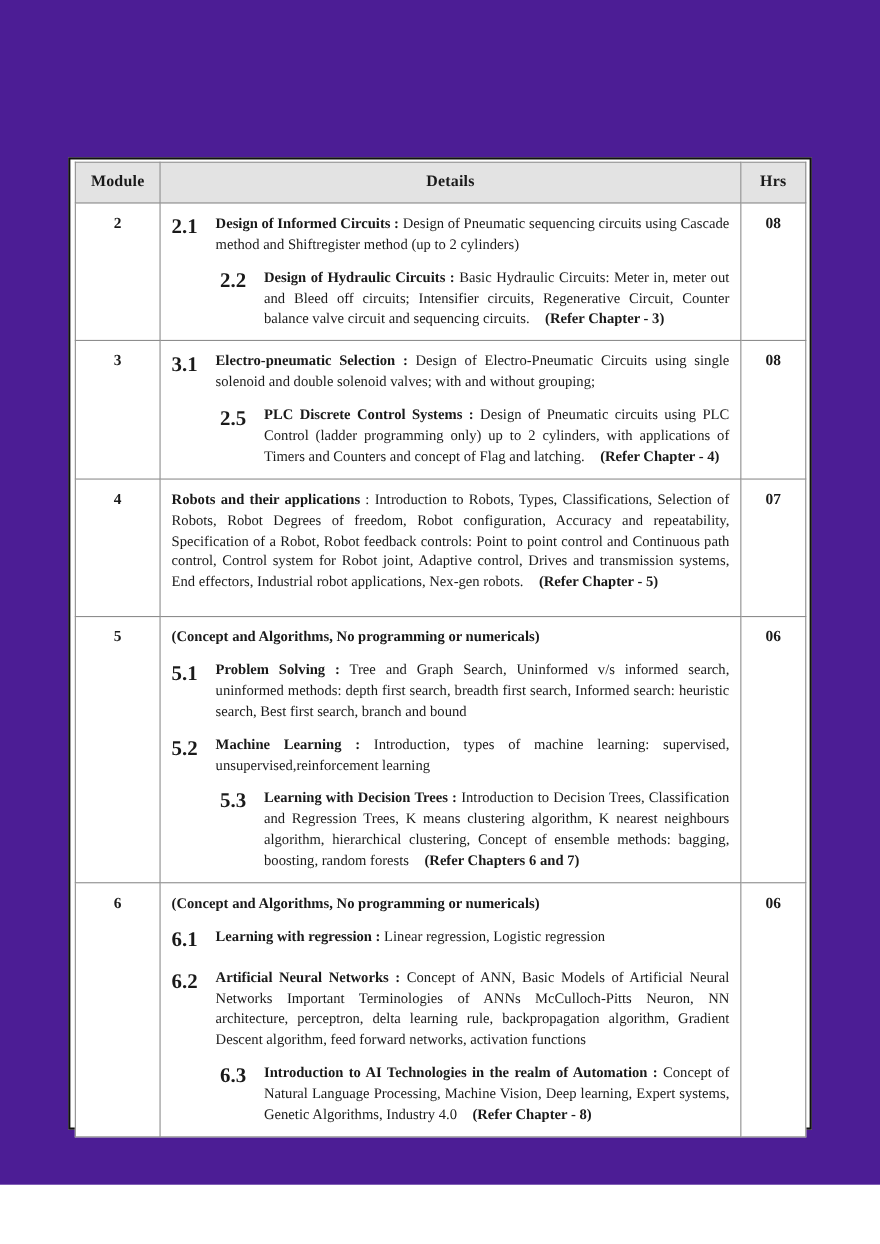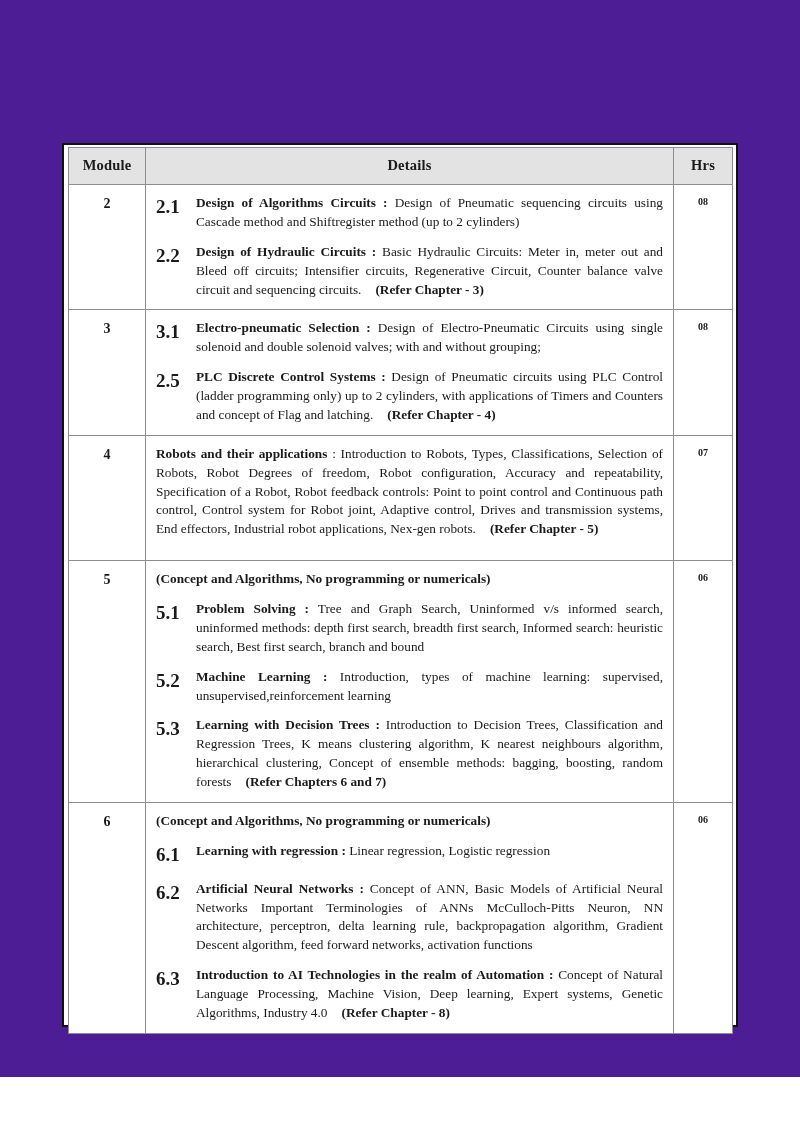--- a/index.html
+++ b/index.html
@@ -79,35 +79,35 @@
 
   td.module-cell {
     text-align: center;
     font-weight: bold;
     font-size: 14px;
     padding: 11px 2px 10px 2px;
   }
   td.hrs-cell {
     text-align: center;
     font-weight: bold;
-    font-size: 10px;
+    font-size: 14px;
     padding: 11px 2px 10px 2px;
   }
   td.details-cell {
     padding: 9px 10px 10px 10px;
     font-size: 13.3px;
     line-height: 1.42;
   }
 
   
   .item {
     display: flex;
     margin-bottom: 11px;
   }
-  .item:last-child { margin-bottom: 0; }
+  .item:last-child { margin-bottom: 0; margin-left: 44px; }
 
   .item-num {
     flex: 0 0 40px;
     font-weight: bold;
     font-size: 19px;
     padding-top: 0;
   }
   .item-body {
     flex: 1 1 auto;
     text-align: justify;
@@ -177,21 +177,21 @@
         <th>Hrs</th>
       </tr>
     </thead>
     <tbody id="tbody">
         <tr>
           <td class="module-cell">2</td>
           <td class="details-cell">
             <div class="item">
               <div class="item-num">2.1</div>
               <div class="item-body">
-                <div><span class="lead">Design of Algorithms Circuits :</span><span> Design of Pneumatic sequencing circuits using Cascade method and Shiftregister method (up to 2 cylinders)</span></div>
+                <div><span class="lead">Design of Informed Circuits :</span><span> Design of Pneumatic sequencing circuits using Cascade method and Shiftregister method (up to 2 cylinders)</span></div>
               </div>
             </div>
             <div class="item">
               <div class="item-num">2.2</div>
               <div class="item-body">
                 <div><span class="lead">Design of Hydraulic Circuits :</span><span> Basic Hydraulic Circuits: Meter in, meter out and Bleed off circuits; Intensifier circuits, Regenerative Circuit, Counter balance valve circuit and sequencing circuits.</span><span class="refspace"></span><span class="bold-note">(Refer Chapter - 3)</span></div>
               </div>
             </div>
           </td>
           <td class="hrs-cell">08</td>

